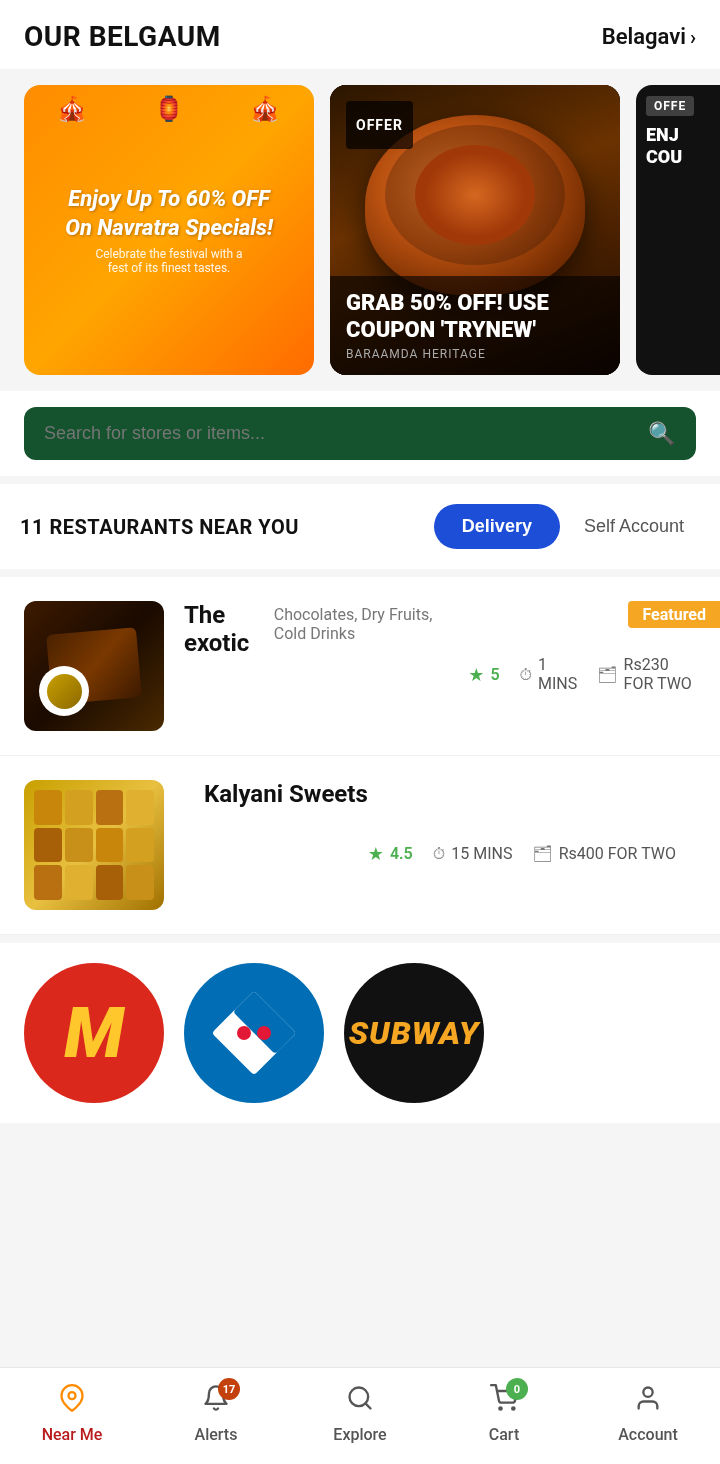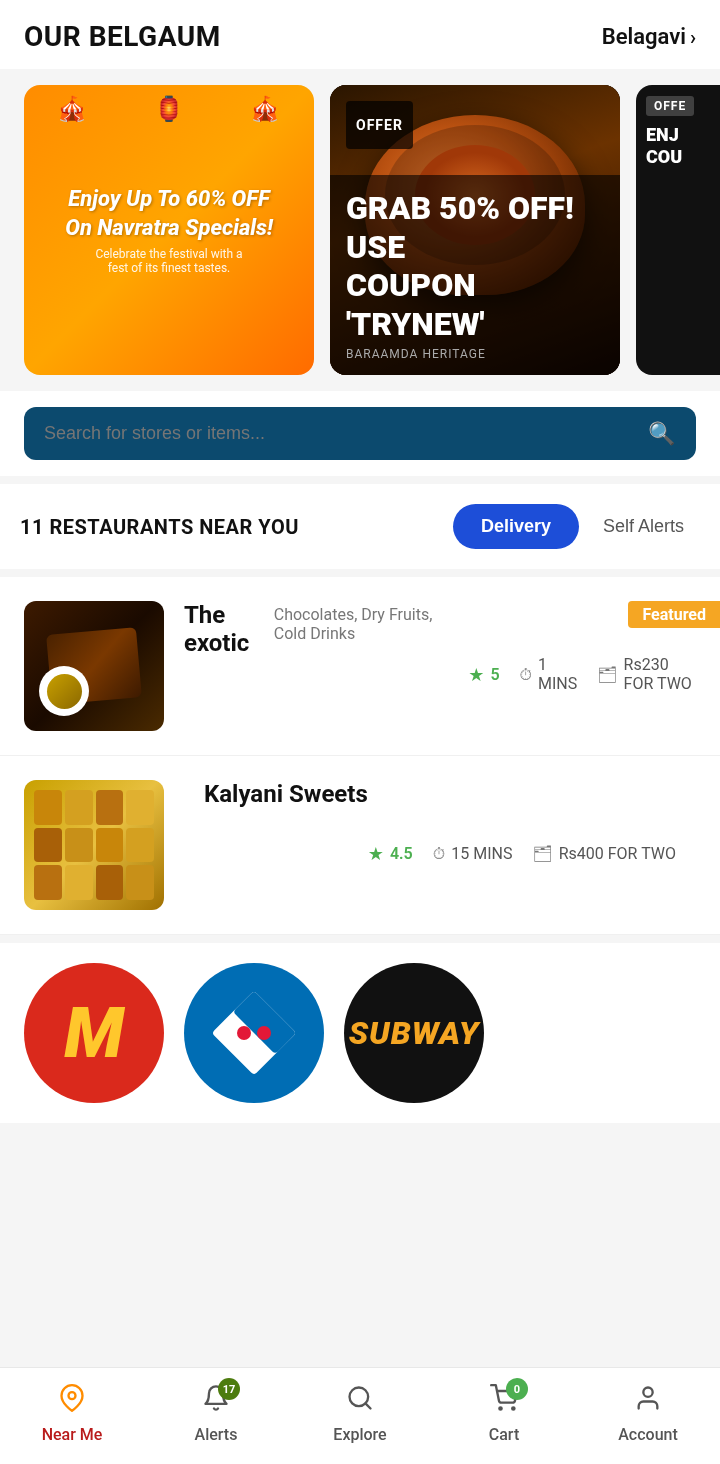--- a/index.html
+++ b/index.html
@@ -146,21 +146,21 @@
     }
     .banner-2-text {
       position: absolute;
       bottom: 0;
       left: 0; right: 0;
       background: rgba(0,0,0,0.6);
       padding: 14px 16px;
     }
     .banner-2-main {
       color: #fff;
-      font-size: 32px;
+      font-size: 22px;
       font-weight: 900;
       line-height: 1.2;
     }
     .banner-2-store {
       color: #aaa;
       font-size: 12px;
       margin-top: 4px;
       letter-spacing: 1px;
     }
 
@@ -188,21 +188,21 @@
     }
 
     
     .search-section {
       background: #fff;
       padding: 16px 24px;
     }
     .search-bar {
       display: flex;
       align-items: center;
-      background: #0c4a6e;
+      background: #14532d;
       border-radius: 12px;
       padding: 14px 20px;
       gap: 16px;
     }
     .search-input {
       flex: 1;
       border: none;
       background: transparent;
       font-size: 18px;
       color: #999;
@@ -448,21 +448,21 @@
       font-size: 11px;
       font-weight: 700;
       width: 22px;
       height: 22px;
       border-radius: 50%;
       display: flex;
       align-items: center;
       justify-content: center;
     }
     .badge-orange {
-      background: #4d7c0f;
+      background: #c2410c;
       margin-left: 12px;
     }
 
     
     .page-content {
       padding-bottom: 100px;
     }
   </style>
 </head>
 <body>
@@ -525,21 +525,21 @@
     <div class="search-bar">
       <input class="search-input" type="text" placeholder="Search for stores or items..." style="">
       <span class="search-icon-wrap">🔍</span>
     </div>
   </div>
 
   <div class="filter-section">
     <span class="restaurant-count">11 RESTAURANTS NEAR YOU</span>
     <div class="filter-buttons">
       <button class="btn-delivery">Delivery</button>
-      <button class="btn-selfpickup">Self Alerts</button>
+      <button class="btn-selfpickup">Self Account</button>
     </div>
   </div>
 
   <div class="restaurants-section">
 
     <div class="restaurant-card">
       <div class="restaurant-img img-exotic">
         <div style="width:120px;height:100px;position:relative;display:flex;align-items:center;justify-content:center;">
           <div style="width:90px;height:70px;background:linear-gradient(135deg,#4a2200,#7a3800,#3d1a00);border-radius:6px;transform:rotate(-5deg);"></div>
           <div style="width:50px;height:50px;background:#fff;border-radius:50%;position:absolute;bottom:0;left:5px;display:flex;align-items:center;justify-content:center;">

